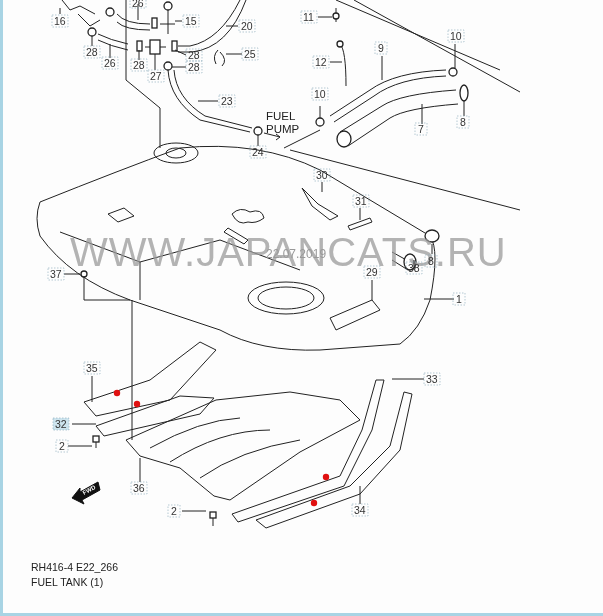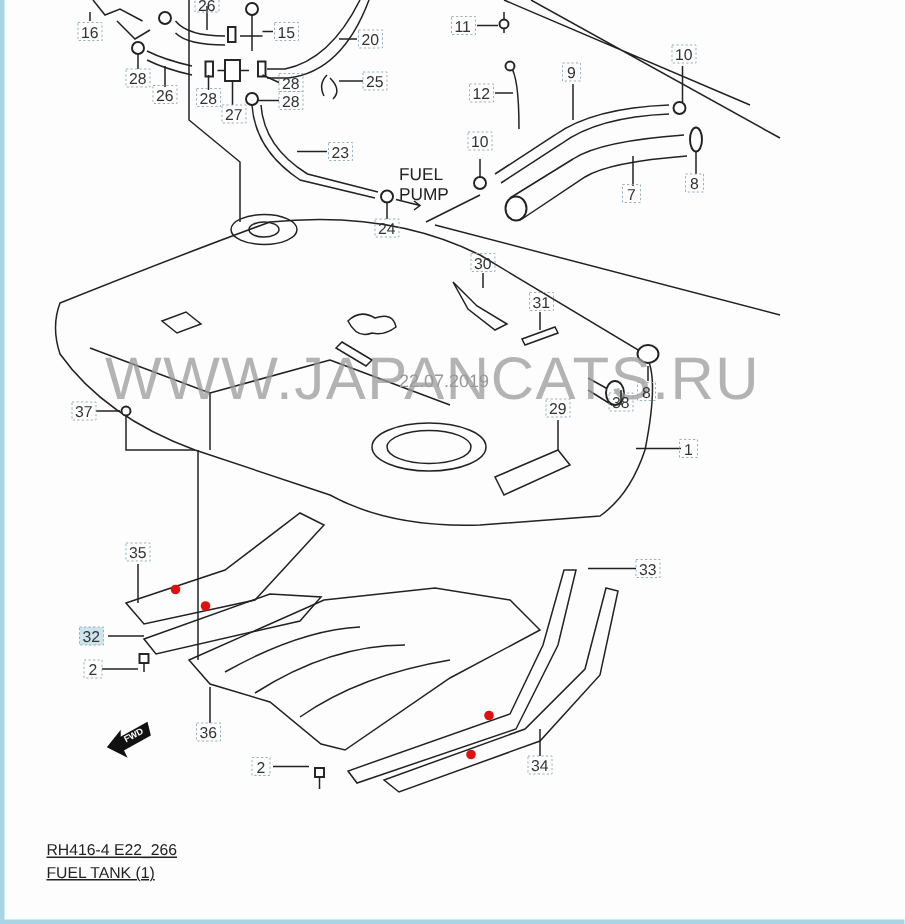--- a/index.html
+++ b/index.html
@@ -6,21 +6,21 @@
   body { width:603px; height:616px; position:relative; overflow:hidden; font-family:"Liberation Sans", sans-serif; }
   #frame { position:absolute; left:0; top:0; width:603px; height:616px; box-sizing:border-box; border-left:3px solid #a8d4e4; border-bottom:3px solid #a8d4e4; background:#fdfdfd; }
   svg { position:absolute; left:0; top:0; }
   .ln { stroke:#222; stroke-width:1; fill:none; }
   .ln2 { stroke:#222; stroke-width:1.3; fill:#fff; }
   .lbl { font-size:10.5px; fill:#333; font-family:"Liberation Sans", sans-serif; }
   .lblbox { fill:none; stroke:#8ab; stroke-width:0.6; stroke-dasharray:1.5 1.5; }
   .wm { font-size:40px; fill:#999; fill-opacity:0.75; font-family:"Liberation Sans", sans-serif; letter-spacing:1px; }
   .wmdate { font-size:12px; fill:#999; font-family:"Liberation Sans", sans-serif; }
   .callout { font-size:11.5px; fill:#222; font-family:"Liberation Sans", sans-serif; }
-  .caption { position:absolute; left:31px; font-size:10.5px; color:#222; font-family:"Liberation Sans", sans-serif;text-decoration:underline; }
+  .caption { position:absolute; left:31px; font-size:10.5px; color:#222; font-family:"Liberation Sans", sans-serif; }
   .dot { fill:#e01010; }
 </style>
 </head>
 <body>
 
 <div id="frame"></div>
 
 <svg width="603" height="616" viewBox="0 0 603 616">
 
   <g>

